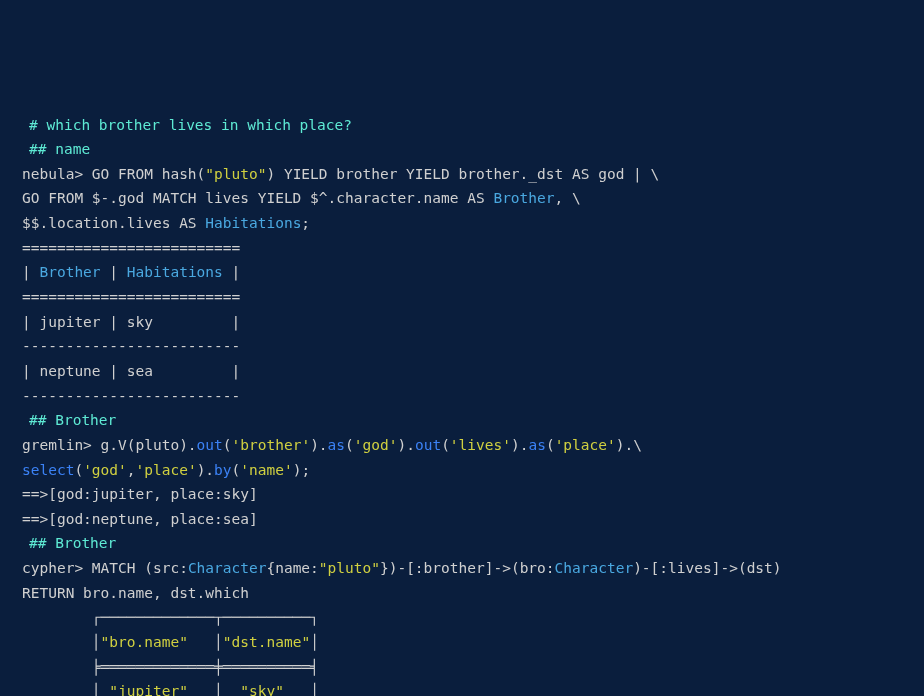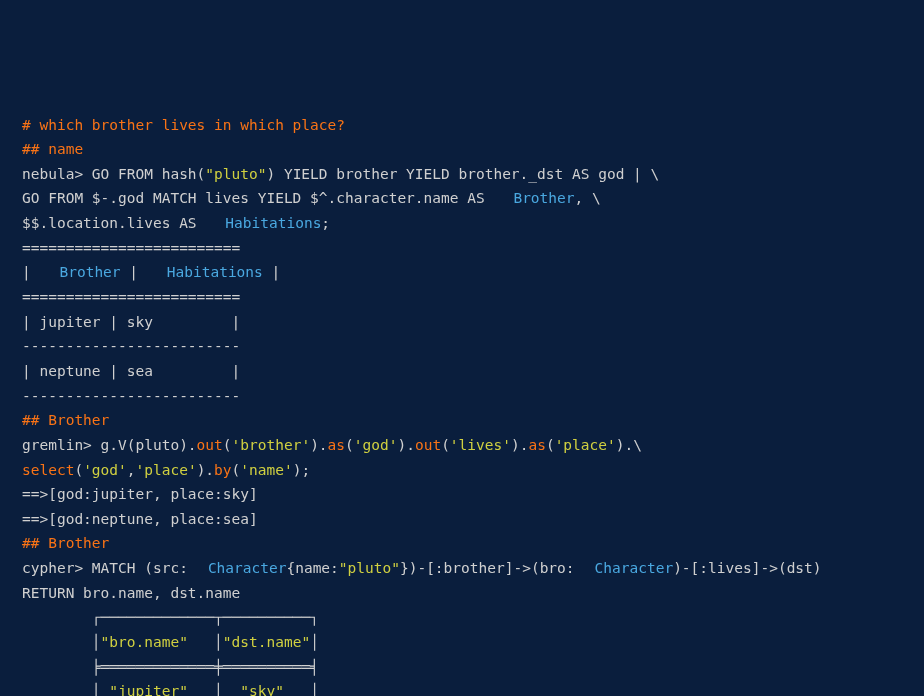--- a/index.html
+++ b/index.html
@@ -9,24 +9,24 @@
     }
     body {
       background-color: #0a1e3d;
       font-family: 'Monaco', 'Menlo', 'Consolas', monospace;
       font-size: 14.5px;
       color: #d0d0d0;
       padding: 14px 22px;
       white-space: pre;
       line-height: 1.7;
     }
-    .comment { color: #f97316; }
+    .comment { color: #5eead4; margin-left: 7px; }
     .string-yellow { color: #d0d040; }
-    .keyword-blue { color: #4aa8e0; margin-left: 20px; }
-    .func-teal { color: #f97316; }
+    .keyword-blue { color: #4aa8e0; }
+    .func-teal { color: #3b82f6; }
     .default { color: #d0d0d0; }
   </style>
 </head>
 <body>
 
 
 
 <span class="comment"># which brother lives in which place?</span>
 <span class="comment">## name</span>
 <span class="default"><span>nebula&gt; GO FROM hash(</span><span class="string-yellow">"pluto"</span><span>) YIELD brother YIELD brother._dst AS god | \</span></span>
@@ -39,21 +39,21 @@
 <span>-------------------------</span>
 <span>| neptune | sea         |</span>
 <span>-------------------------</span>
 <span class="comment">## Brother</span>
 <span class="default"><span>gremlin&gt; g.V(pluto).</span><span class="func-teal">out</span><span>(</span><span class="string-yellow">'brother'</span><span>).</span><span class="func-teal">as</span><span>(</span><span class="string-yellow">'god'</span><span>).</span><span class="func-teal">out</span><span>(</span><span class="string-yellow">'lives'</span><span>).</span><span class="func-teal">as</span><span>(</span><span class="string-yellow">'place'</span><span>).\</span></span>
 <span class="default"><span class="func-teal">select</span><span>(</span><span class="string-yellow">'god'</span><span>,</span><span class="string-yellow">'place'</span><span>).</span><span class="func-teal">by</span><span>(</span><span class="string-yellow">'name'</span><span>);</span></span>
 <span>==&gt;[god:jupiter, place:sky]</span>
 <span>==&gt;[god:neptune, place:sea]</span>
 <span class="comment">## Brother</span>
 <span class="default"><span>cypher&gt; MATCH (src:</span><span class="keyword-blue">Character</span><span>{name:</span><span class="string-yellow">"pluto"</span><span>})-[:brother]-&gt;(bro:</span><span class="keyword-blue">Character</span><span>)-[:lives]-&gt;(dst)</span></span>
-<span class="default">RETURN bro.name, dst.name</span>
+<span class="default">RETURN bro.name, dst.which</span>
 <span>        ┌─────────────┬──────────┐</span>
 <span><span>        │</span><span class="string-yellow">"bro.name"</span><span>   │</span><span class="string-yellow">"dst.name"</span><span>│</span></span>
 <span>        ╞═════════════╪══════════╡</span>
 <span><span>        │ </span><span class="string-yellow">"jupiter"</span><span>   │  </span><span class="string-yellow">"sky"</span><span>   │</span></span>
 
 
 
 
 
 

